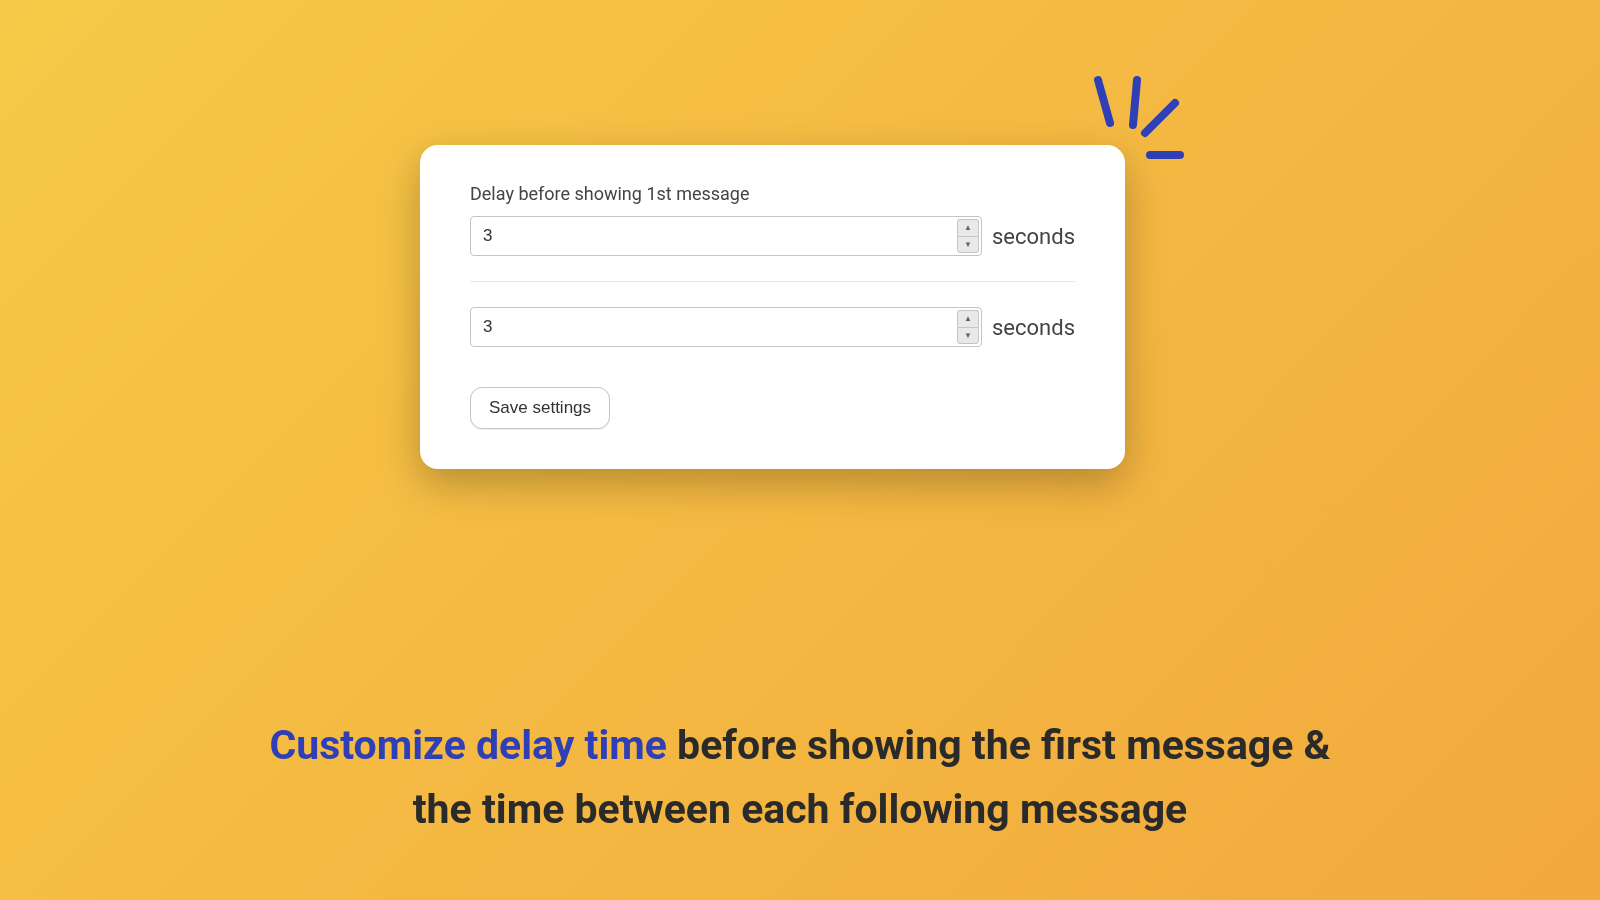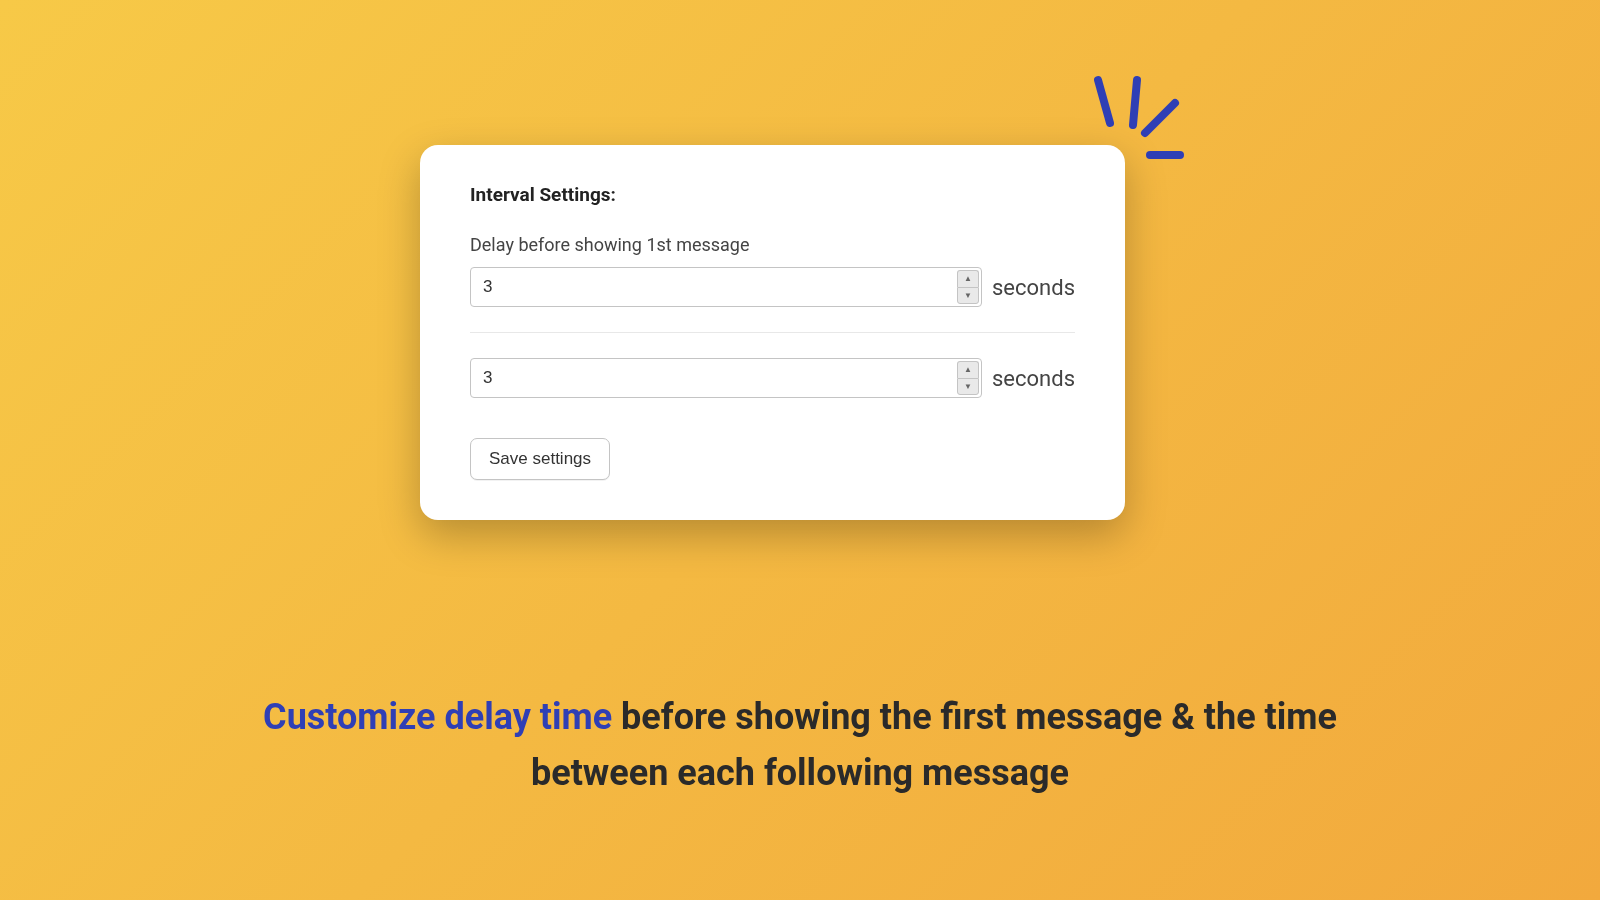--- a/index.html
+++ b/index.html
@@ -94,40 +94,40 @@
     .stepper-btn:last-child {
       border-radius: 0 0 3px 3px;
     }
     .unit-label {
       font-size: 22px;
       color: #444;
     }
     .save-button {
       background: #fff;
       border: 1px solid #c4c4c4;
-      border-radius: 7px;
+      border-radius: 12px;
       padding: 10px 18px;
       font-size: 17px;
       color: #333;
       cursor: pointer;
       box-shadow: 0 1px 0 rgba(0,0,0,0.05);
     }
     .decoration {
       position: absolute;
       top: 75px;
       left: 1075px;
       pointer-events: none;
     }
     .caption {
       position: absolute;
-      top: 690px;
+      top: 714px;
       left: 0;
       width: 100%;
       text-align: center;
-      font-size: 36px;
+      font-size: 41px;
       font-weight: 700;
       line-height: 1.55;
       color: #2a2a2a;
       padding: 0 250px;
     }
     .caption-highlight {
       color: #2f3fb5;
     }
   </style>
 </head>
@@ -136,21 +136,20 @@
 <div class="decoration">
   <svg width="110" height="100" viewBox="0 0 110 100">
     <path d="M 23 5 L 35 48" stroke="#2f3fb5" stroke-width="8" stroke-linecap="round" fill="none"></path>
     <path d="M 62 5 L 58 50" stroke="#2f3fb5" stroke-width="8" stroke-linecap="round" fill="none"></path>
     <path d="M 100 28 L 70 58" stroke="#2f3fb5" stroke-width="8" stroke-linecap="round" fill="none"></path>
     <path d="M 75 80 L 105 80" stroke="#2f3fb5" stroke-width="8" stroke-linecap="round" fill="none"></path>
   </svg>
 </div>
 
 <div class="card">
-  <div class="section-title">Interval Settings:</div>
 
   <div class="field-group">
     <label class="field-label">Delay before showing 1st message</label>
     <div class="input-row">
       <div class="stepper-wrap">
         <input class="number-input" type="text" value="3" style="">
         <div class="stepper-buttons">
           <button class="stepper-btn">▲</button>
           <button class="stepper-btn">▼</button>
         </div>

